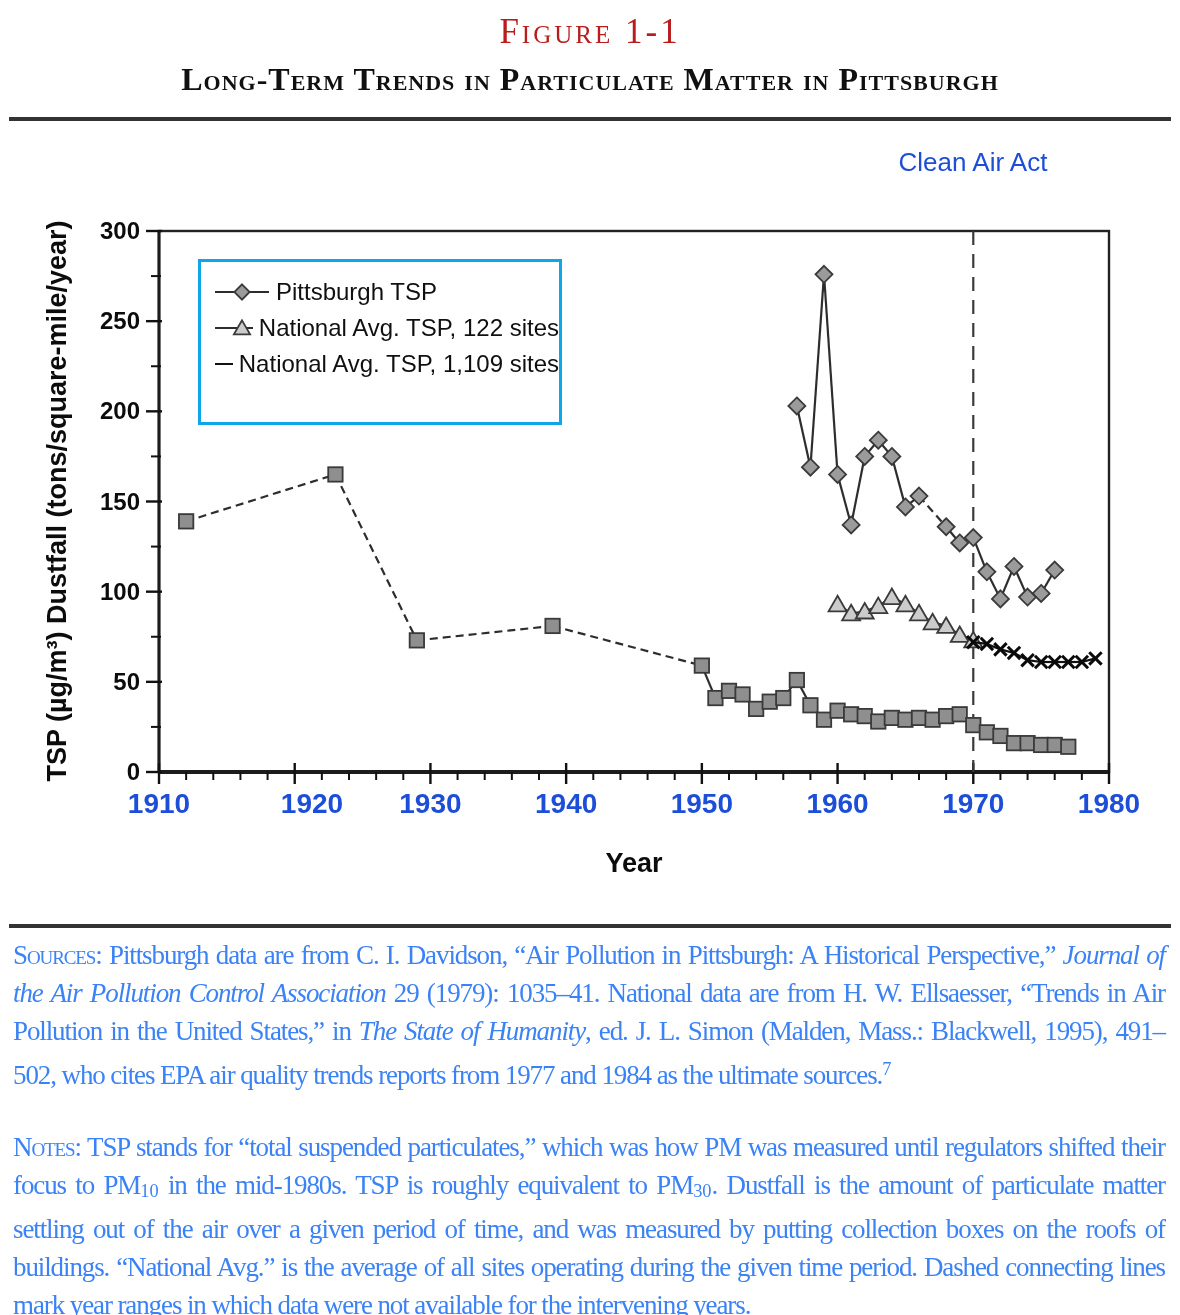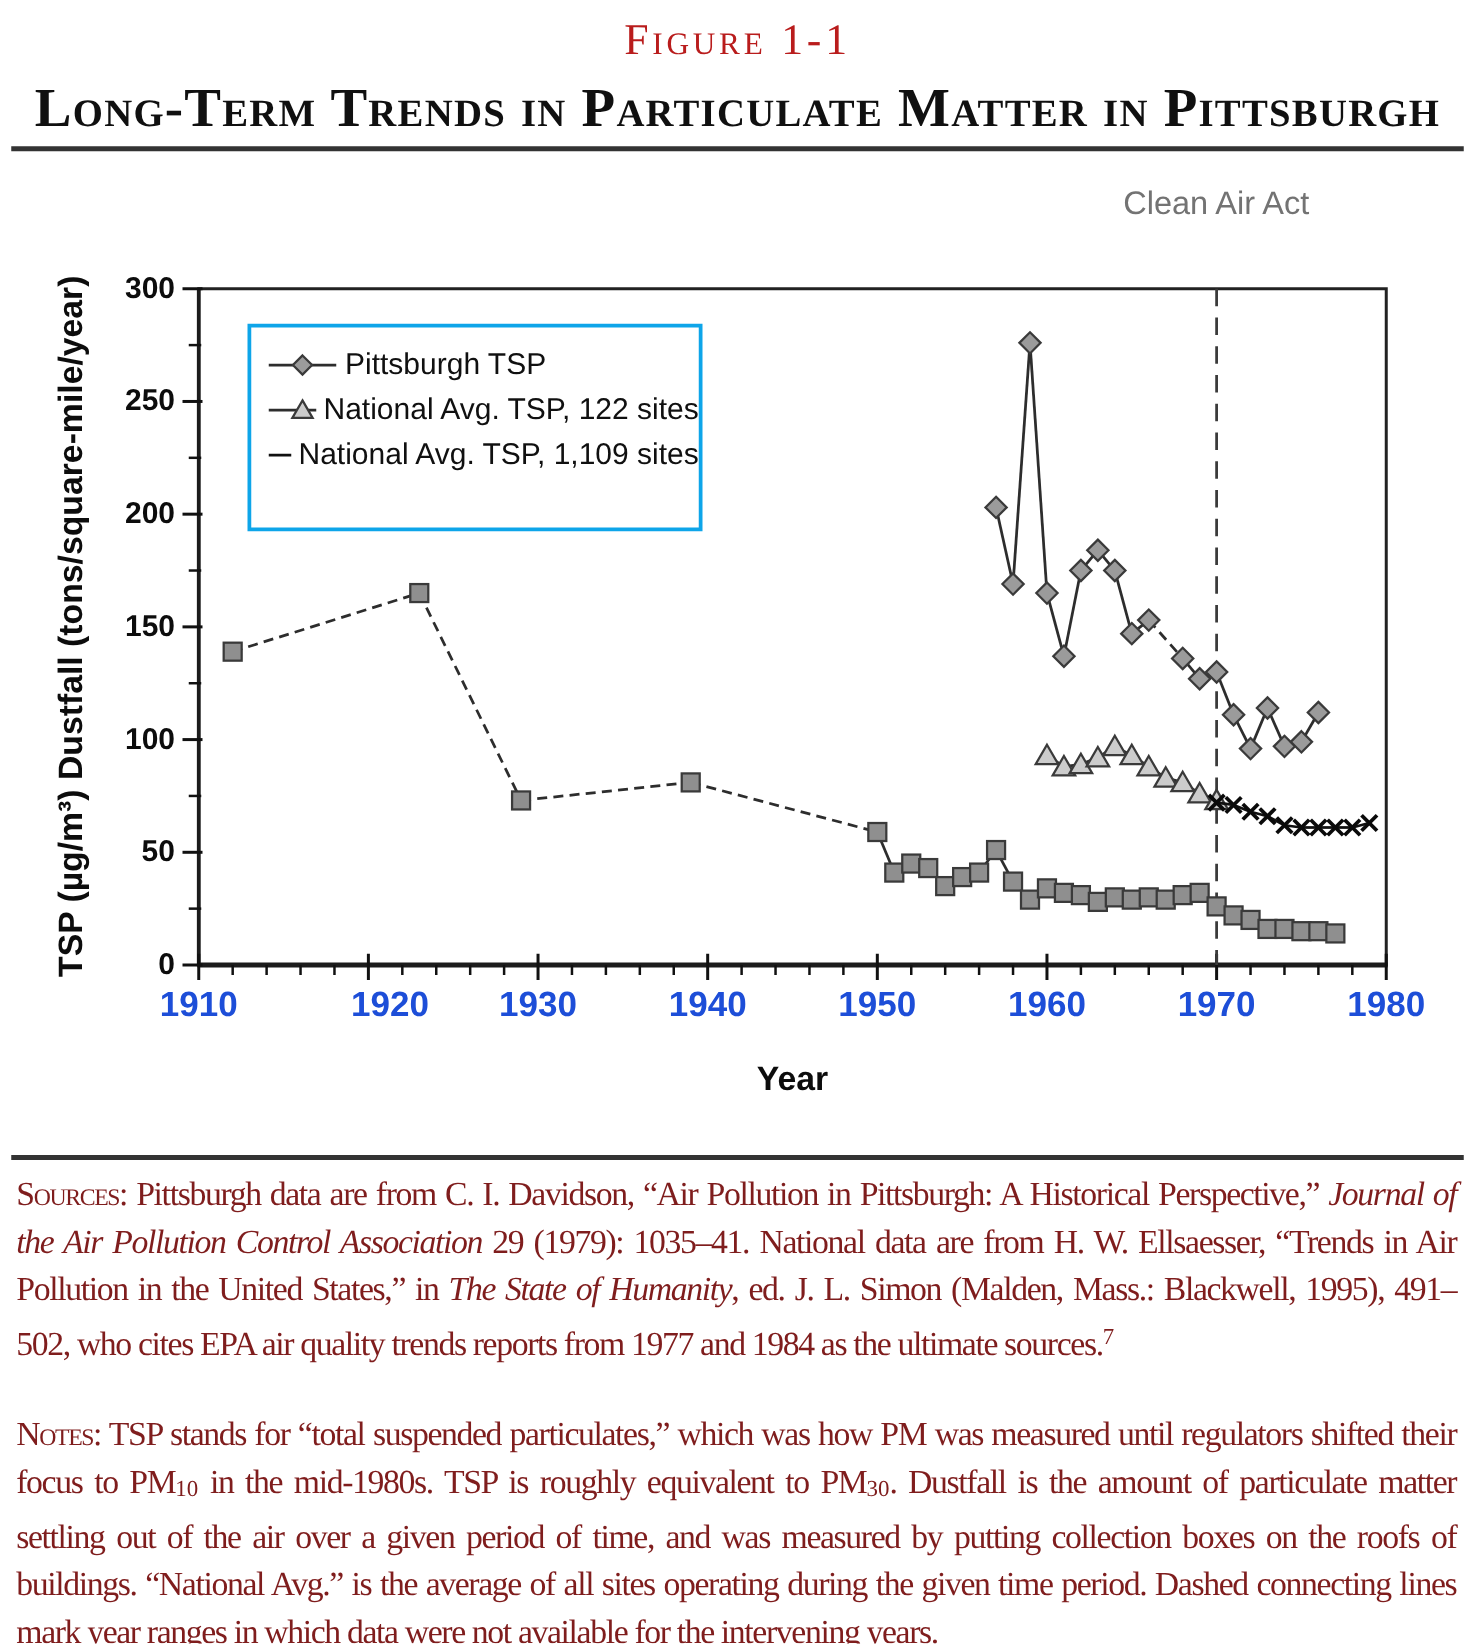--- a/index.html
+++ b/index.html
@@ -2,46 +2,46 @@
 <html><head>
 <meta charset="utf-8">
 <style>
   html,body{margin:0;padding:0;background:#ffffff;}
   .page{position:relative;width:1180px;height:1315px;background:#fff;overflow:hidden;
         font-family:"Liberation Serif",serif;color:#141414;}
 
   .fig-label{position:absolute;top:12px;left:0;width:100%;text-align:center;
              font-variant:small-caps;font-size:35px;letter-spacing:3px;color:#b91c1c;}
   .fig-title{position:absolute;top:61px;left:0;width:100%;text-align:center;
-             font-variant:small-caps;font-weight:bold;font-size:44px;letter-spacing:1px;color:#101010;}
+             font-variant:small-caps;font-weight:bold;font-size:32px;letter-spacing:1px;color:#101010;}
   .rule{position:absolute;left:9px;right:9px;height:4px;background:#333;}
   .rule-top{top:117px;}
   .rule-bottom{top:924px;}
 
   #chart-svg{position:absolute;left:0;top:0;}
 
   .ylabel{position:absolute;left:57px;top:501px;transform:translate(-50%,-50%) rotate(-90deg);
           white-space:nowrap;font-family:"Liberation Sans",sans-serif;font-weight:bold;font-size:27px;color:#0c0c0c;}
   .xlabel{position:absolute;top:848px;left:434px;width:400px;text-align:center;
           font-family:"Liberation Sans",sans-serif;font-weight:bold;font-size:27px;color:#0c0c0c;}
   .annotation{position:absolute;left:823px;top:146px;width:300px;text-align:center;
-          font-family:"Liberation Sans",sans-serif;font-size:26px;line-height:33px;color:#737373;}
+          font-family:"Liberation Sans",sans-serif;font-size:26px;line-height:33px;color:#1d4ed8;}
 
   .ytick{position:absolute;left:44px;width:96px;text-align:right;line-height:30px;
          font-family:"Liberation Sans",sans-serif;font-weight:bold;font-size:24px;color:#0c0c0c;}
   .xtick{position:absolute;top:788px;width:120px;text-align:center;
          font-family:"Liberation Sans",sans-serif;font-weight:bold;font-size:28px;color:#1d4ed8;}
 
   .legend{position:absolute;left:198px;top:259px;width:364px;height:166px;box-sizing:border-box;
           border:3px solid #0ea5e9;background:#fff;padding:12px 0 0 13px;}
   .legend-item{display:flex;align-items:center;height:36px;}
   .legend-item .lbl{font-family:"Liberation Sans",sans-serif;font-size:24px;color:#101010;margin-left:6px;white-space:nowrap;}
 
   .caption{position:absolute;left:13px;right:15px;margin:0;text-align:justify;
-           font-size:27px;line-height:38px;letter-spacing:-1.1px;color:#7f1d1d;}
+           font-size:27px;line-height:38px;letter-spacing:-1.1px;color:#3b82f6;}
   #sources{top:936px;}
   #notes{top:1128px;}
   .sc{font-variant:small-caps;}
   .it{font-style:italic;}
   .caption sup{font-size:.68em;vertical-align:.5em;letter-spacing:0;}
   .caption sub{font-size:.68em;vertical-align:-.15em;letter-spacing:0;}
 </style>
 </head>
 <body>
 

